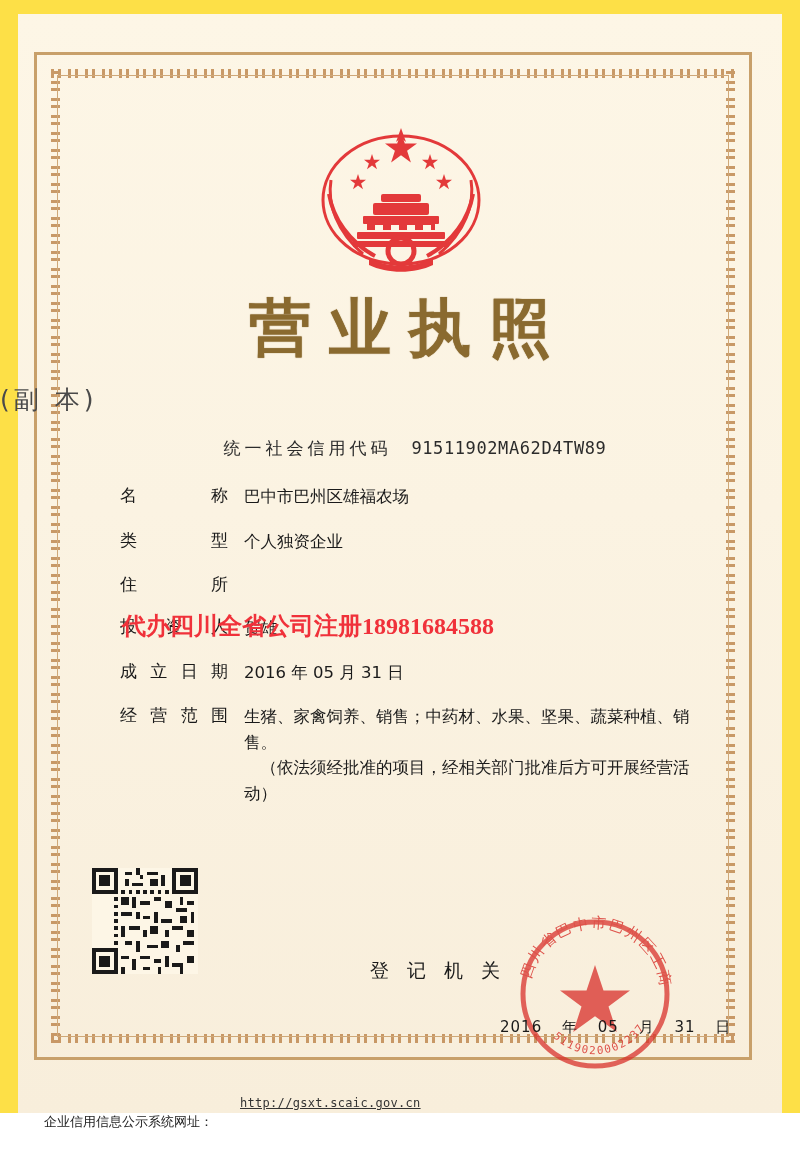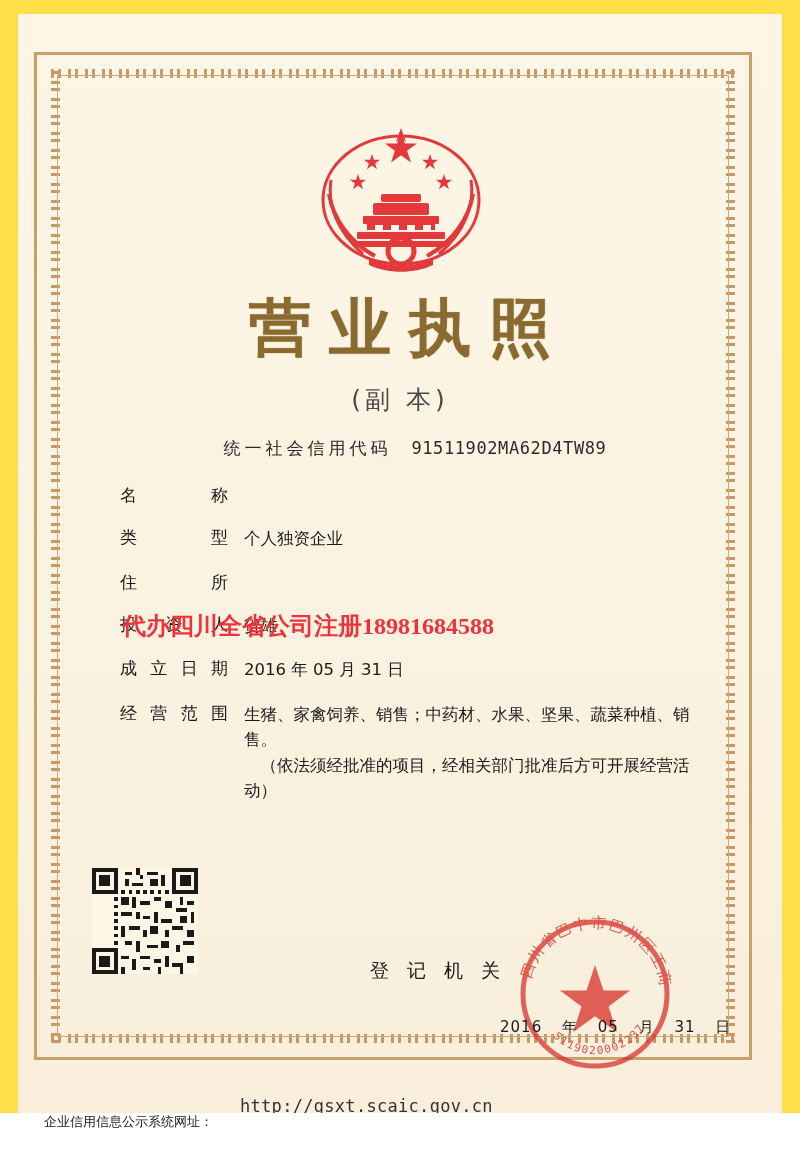--- a/index.html
+++ b/index.html
@@ -78,21 +78,21 @@
     font-size: 62px;
     letter-spacing: 18px;
     text-indent: 18px;
     color: #8a6a2f;
     text-shadow: 0 0 1px #7d5d25;
   }
   .subtitle {
     position: absolute;
     top: 383px;
     left: 0; right: 0;
-    text-align: center;
+    text-align: left;
     font-family: "DejaVu Sans", sans-serif;
     font-size: 25px;
     letter-spacing: 4px;
     color: #4a4a4a;
   }
   .credit-code {
     position: absolute;
     top: 437px;
     left: 0; right: 0;
     text-align: center;
@@ -201,21 +201,21 @@
     font-size: 13.5px;
     line-height: 1.5;
     color: #2b2b2b;
   }
 
   .url-line {
     position: absolute;
     left: 240px;
     top: 1096px;
     font-family: "DejaVu Sans Mono", monospace;
-    font-size: 17px;
+    font-size: 12px;
     color: #333;
     text-decoration: underline;
     letter-spacing: .3px;
   }
 
   .bottom-bar {
     position: absolute;
     left: 0;
     top: 1113px;
     width: 800px;
@@ -293,20 +293,23 @@
     &nbsp;
     <span class="cc-value">91511902MA62D4TW89</span>
   </div>
 
   <div class="fields">
 
     <div class="row">
       <div class="lbl">
         <span>名</span>
         <span>称</span>
+      </div>
+      <div class="val">
+        <span>巴中市巴州区雄福农场</span>
       </div>
     </div>
 
     <div class="row">
       <div class="lbl">
         <span>类</span>
         <span>型</span>
       </div>
       <div class="val">
         <span>个人独资企业</span>

